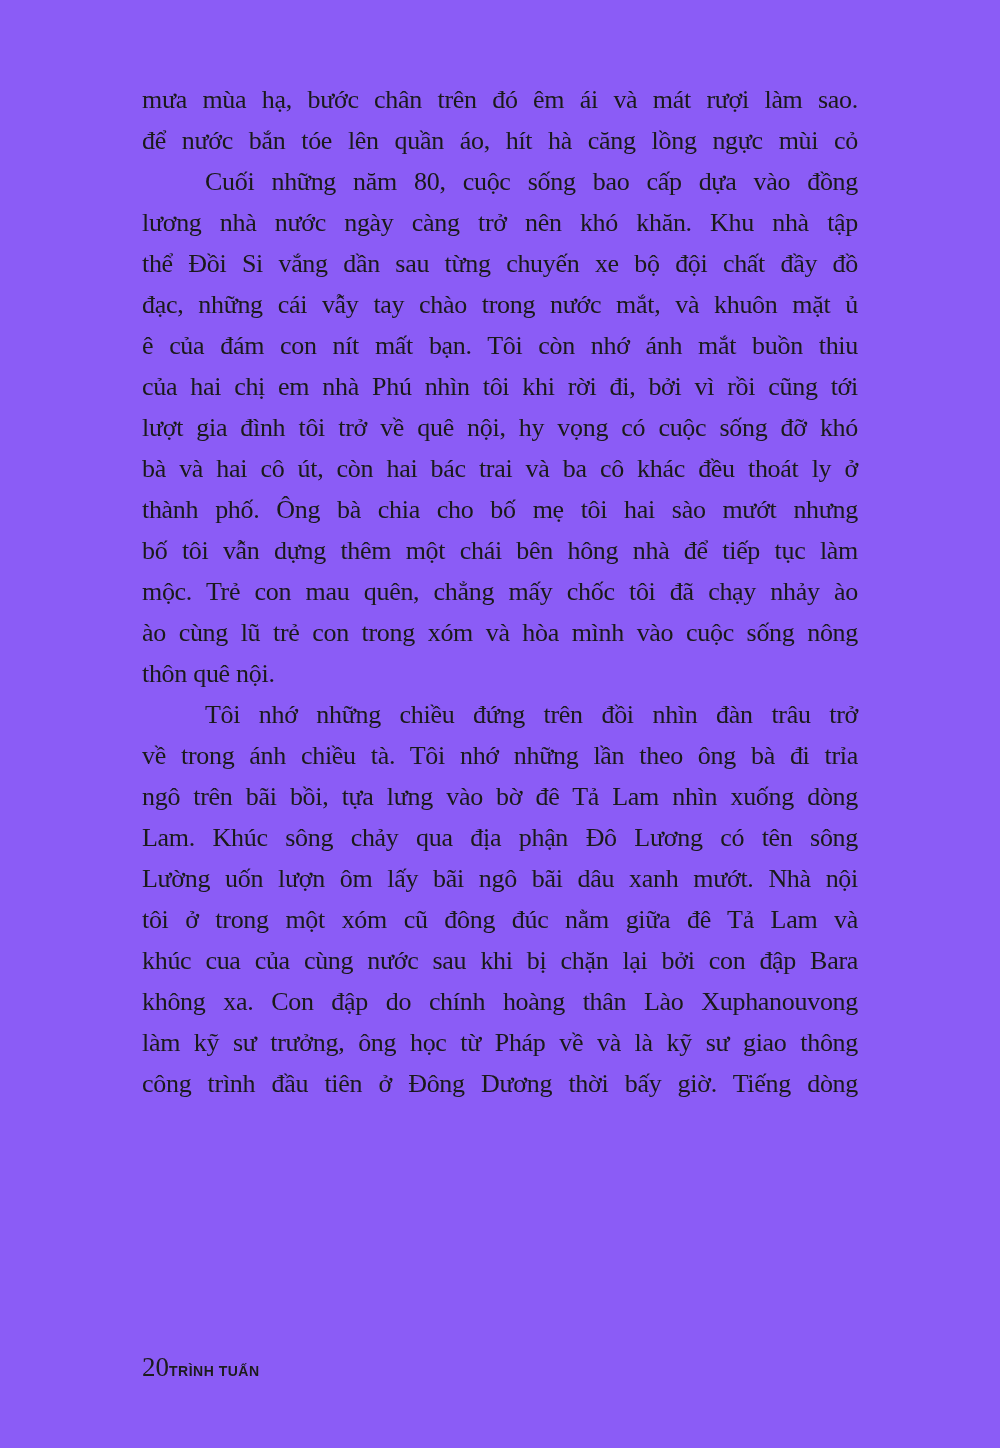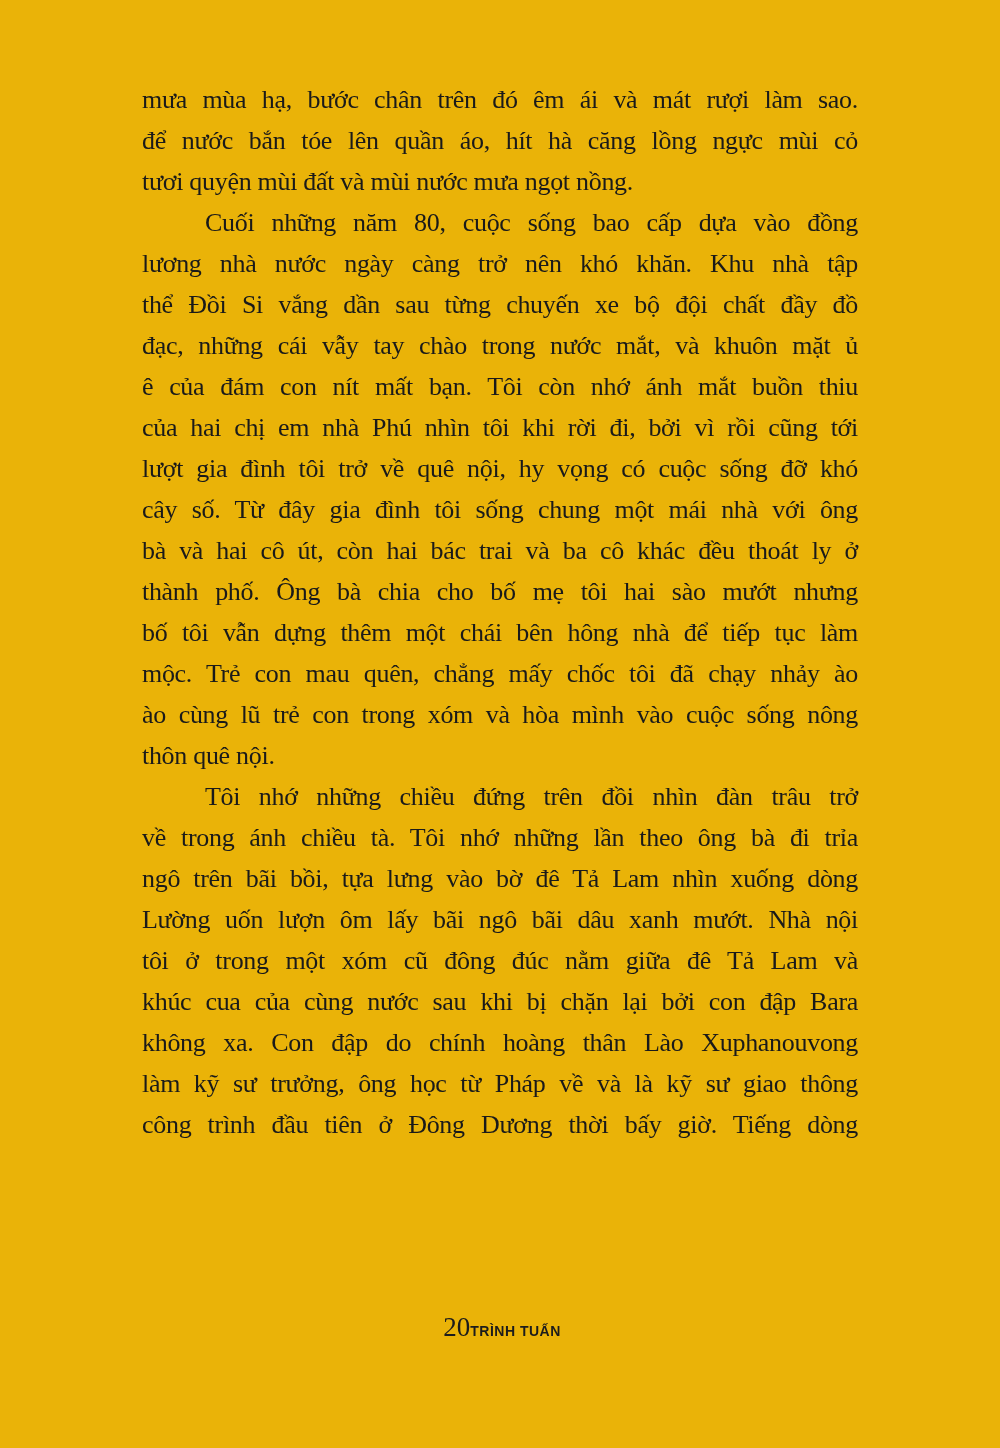--- a/index.html
+++ b/index.html
@@ -9,21 +9,21 @@
   body {
     width: 1000px;
     height: 1448px;
     background: #ffffff;
     position: relative;
     overflow: hidden;
   }
   .page {
     position: absolute;
     inset: 0;
-    background: #eab308;
+    background: #8b5cf6;
   }
   .text-block {
     position: absolute;
     left: 142px;
     top: 79px;
     width: 716px;
     font-family: "Liberation Serif", "DejaVu Serif", serif;
     font-size: 26px;
     line-height: 41px;
     color: #1a1a1a;
@@ -39,24 +39,24 @@
   .line.par-end {
     text-align-last: left;
   }
   .line.indent {
     text-indent: 63px;
   }
   .footer {
     position: absolute;
     left: 142px;
     right: 138px;
-    top: 1312px;
+    top: 1352px;
     height: 34px;
     display: flex;
-    justify-content: center;
+    justify-content: flex-start;
     align-items: baseline;
   }
   .page-number {
     font-family: "Liberation Serif", "DejaVu Serif", serif;
     font-size: 27px;
     color: #1c1c1c;
   }
   .author {
     font-family: "Liberation Sans", "DejaVu Sans", sans-serif;
     font-size: 14px;
@@ -68,47 +68,46 @@
 </head>
 <body>
 
 <div class="page">
 
   <div class="text-block">
 
     <div>
       <div class="line">mưa mùa hạ, bước chân trên đó êm ái và mát rượi làm sao.</div>
       <div class="line">để nước bắn tóe lên quần áo, hít hà căng lồng ngực mùi cỏ</div>
-      <div class="line par-end">tươi quyện mùi đất và mùi nước mưa ngọt nồng.</div>
     </div>
 
     <div>
       <div class="line indent">Cuối những năm 80, cuộc sống bao cấp dựa vào đồng</div>
       <div class="line">lương nhà nước ngày càng trở nên khó khăn. Khu nhà tập</div>
       <div class="line">thể Đồi Si vắng dần sau từng chuyến xe bộ đội chất đầy đồ</div>
       <div class="line">đạc, những cái vẫy tay chào trong nước mắt, và khuôn mặt ủ</div>
       <div class="line">ê của đám con nít mất bạn. Tôi còn nhớ ánh mắt buồn thiu</div>
       <div class="line">của hai chị em nhà Phú nhìn tôi khi rời đi, bởi vì rồi cũng tới</div>
       <div class="line">lượt gia đình tôi trở về quê nội, hy vọng có cuộc sống đỡ khó</div>
     </div>
 
     <div>
-      <div class="line">cây số. Từ đây gia đình tôi sống chung một mái nhà với ông</div>
       <div class="line">bà và hai cô út, còn hai bác trai và ba cô khác đều thoát ly ở</div>
       <div class="line">thành phố. Ông bà chia cho bố mẹ tôi hai sào mướt nhưng</div>
       <div class="line">bố tôi vẫn dựng thêm một chái bên hông nhà để tiếp tục làm</div>
       <div class="line">mộc. Trẻ con mau quên, chẳng mấy chốc tôi đã chạy nhảy ào</div>
       <div class="line">ào cùng lũ trẻ con trong xóm và hòa mình vào cuộc sống nông</div>
       <div class="line par-end">thôn quê nội.</div>
     </div>
 
     <div>
       <div class="line indent">Tôi nhớ những chiều đứng trên đồi nhìn đàn trâu trở</div>
       <div class="line">về trong ánh chiều tà. Tôi nhớ những lần theo ông bà đi trỉa</div>
       <div class="line">ngô trên bãi bồi, tựa lưng vào bờ đê Tả Lam nhìn xuống dòng</div>
+      <div class="line">Lam. Khúc sông chảy qua địa phận Đô Lương có tên sông</div>
       <div class="line">Lường uốn lượn ôm lấy bãi ngô bãi dâu xanh mướt. Nhà nội</div>
       <div class="line">tôi ở trong một xóm cũ đông đúc nằm giữa đê Tả Lam và</div>
       <div class="line">khúc cua của cùng nước sau khi bị chặn lại bởi con đập Bara</div>
       <div class="line">không xa. Con đập do chính hoàng thân Lào Xuphanouvong</div>
       <div class="line">làm kỹ sư trưởng, ông học từ Pháp về và là kỹ sư giao thông</div>
       <div class="line">công trình đầu tiên ở Đông Dương thời bấy giờ. Tiếng dòng</div>
     </div>
 
   </div>
 

